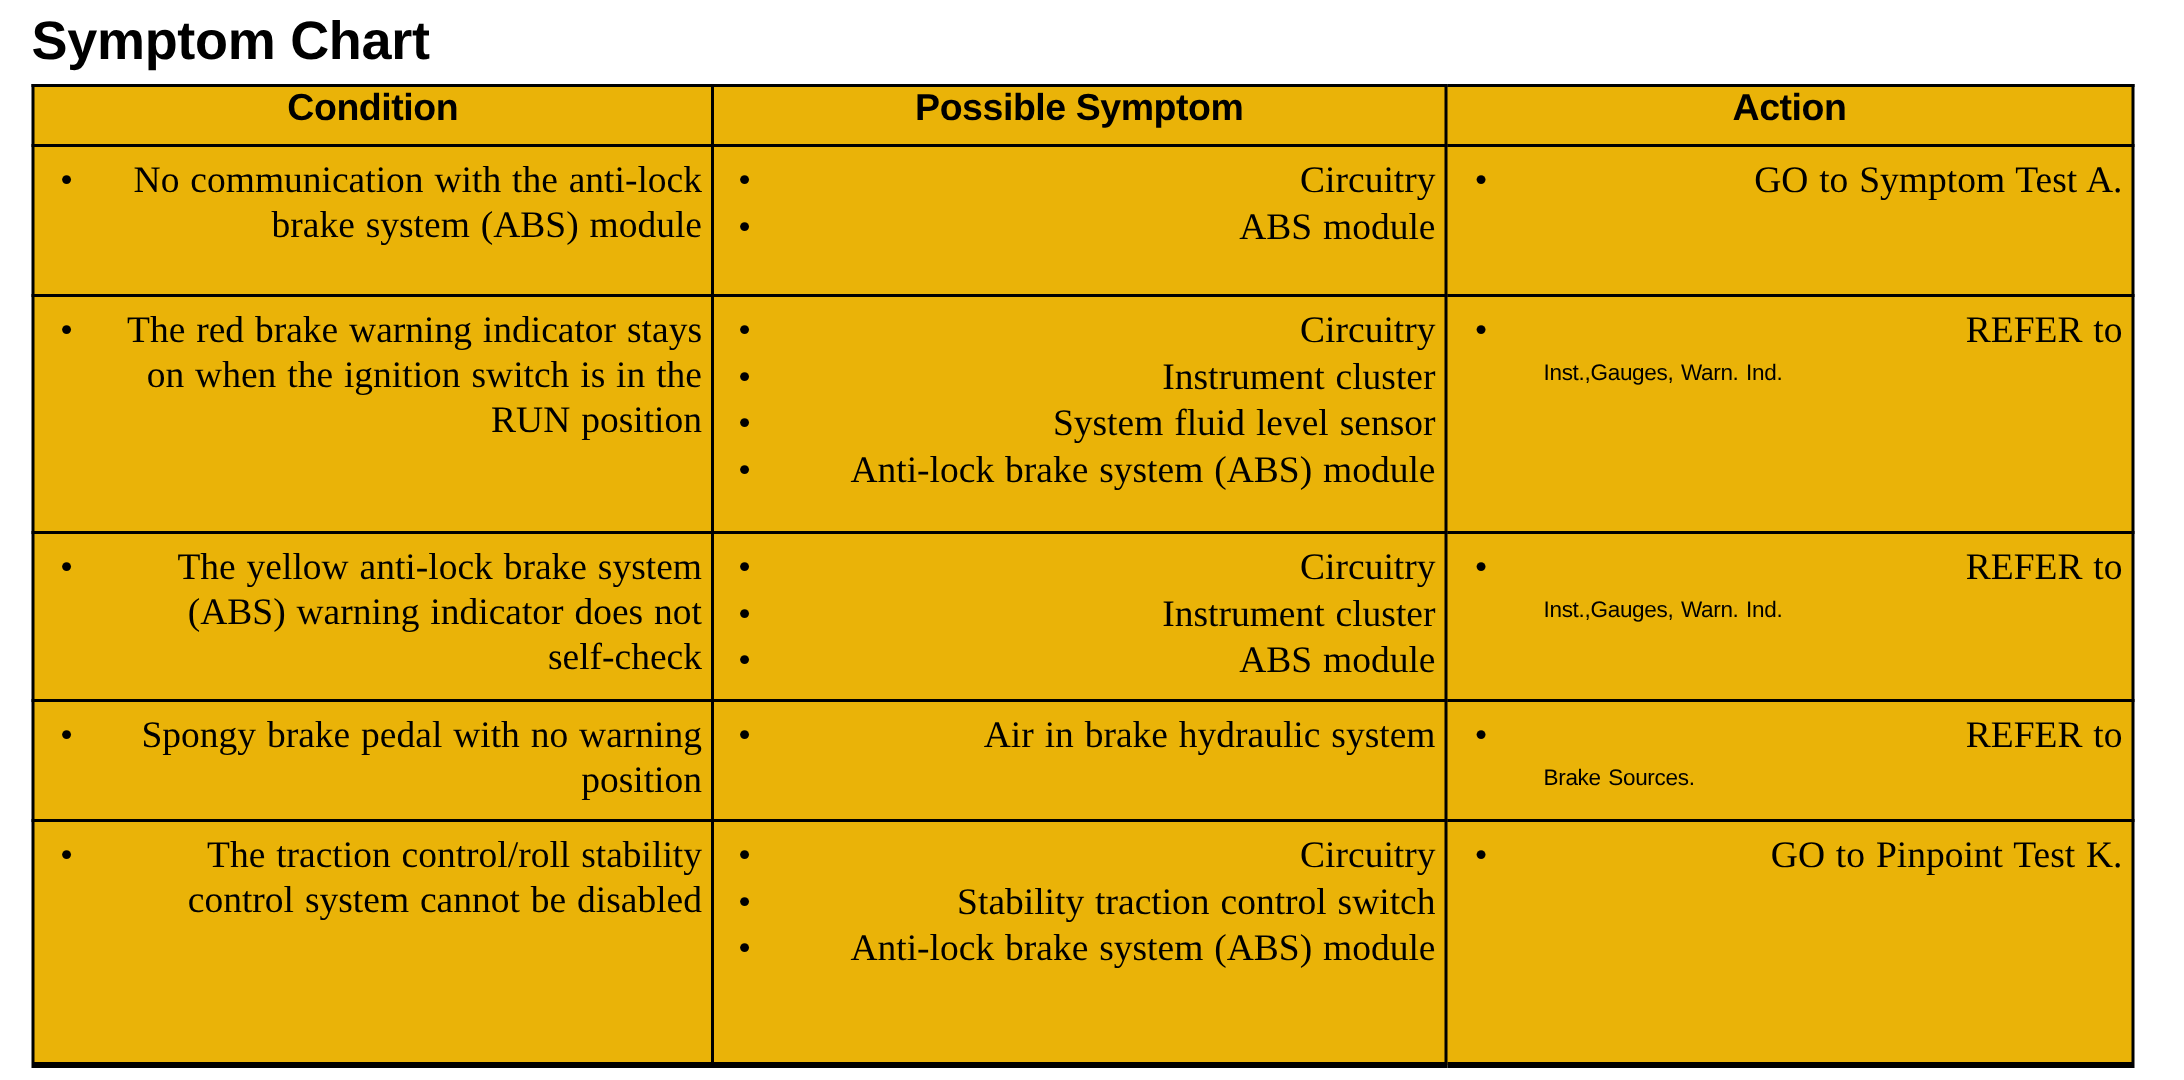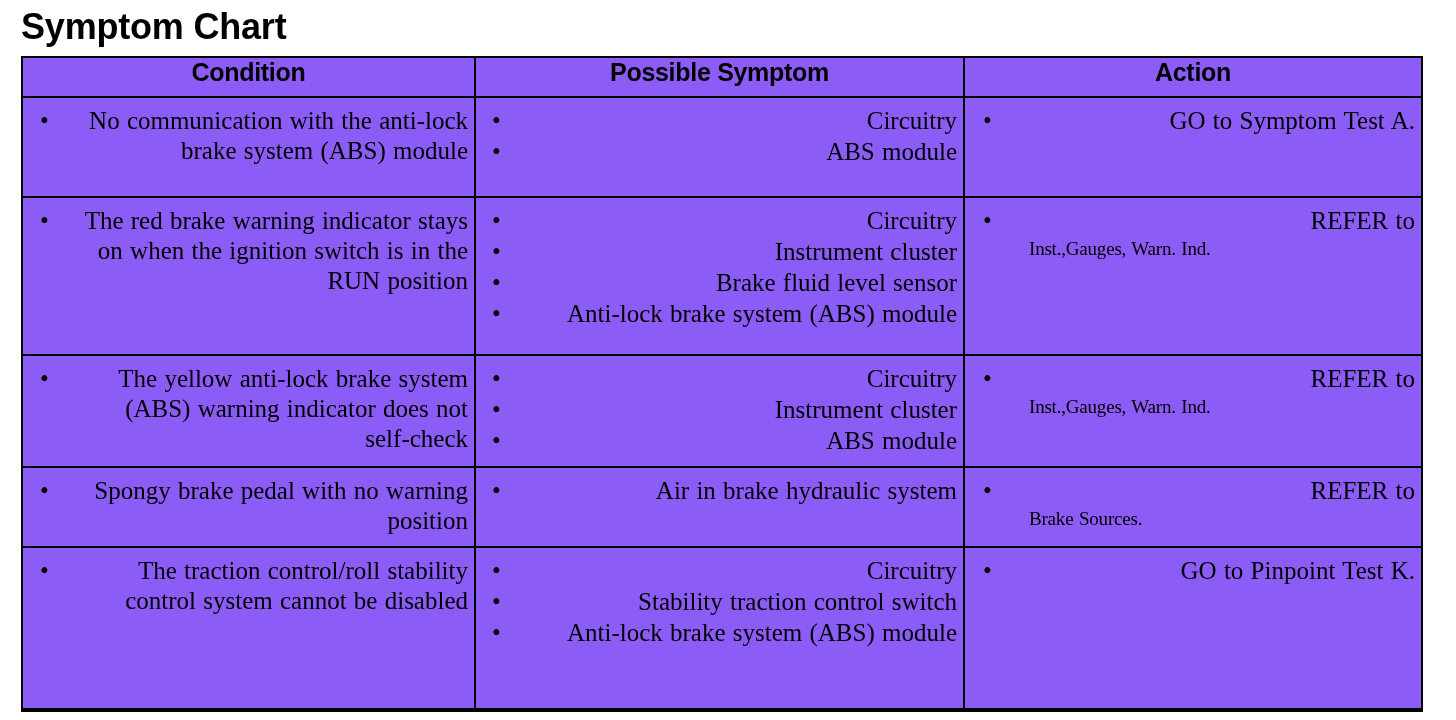--- a/index.html
+++ b/index.html
@@ -43,21 +43,21 @@
     top: 56px;
     width: 1400px;
     border-collapse: collapse;
     table-layout: fixed;
   }
   .chart-table td,
   .chart-table th {
     border: 2px solid #000000;
     vertical-align: top;
     padding: 0;
-    background: #8b5cf6;
+    background: #eab308;
   }
   .chart-table tr.last-row > td {
     border-bottom-width: 4px;
   }
 
   col.col-condition { width: 453px; }
   col.col-sources   { width: 489px; }
   col.col-action    { width: 458px; }
 
   
@@ -100,22 +100,22 @@
     font-size: 25px;
     line-height: 30px;
     text-align: left;
   }
   .li-text {
     display: block;
     text-align: right;
   }
   .sub-note {
     display: block;
-    font-family: Liberation Serif, serif;
-    font-size: 19px;
+    font-family: Liberation Sans, sans-serif;
+    font-size: 15px;
     line-height: 26px;
     letter-spacing: -0.2px;
     padding-left: 4px;
   }
 
   
   td.cell-sources ul.bullets > li { padding-left: 57px; }
   td.cell-sources ul.bullets > li .bullet-dot { left: 16px; }
 
   td.cell-action ul.bullets > li { padding-left: 60px; }
@@ -202,21 +202,21 @@
                 <li>
                   <span class="bullet-dot">•</span>
                   <span class="li-text">Circuitry</span>
                 </li>
                 <li>
                   <span class="bullet-dot">•</span>
                   <span class="li-text">Instrument cluster</span>
                 </li>
                 <li>
                   <span class="bullet-dot">•</span>
-                  <span class="li-text">Brake fluid level sensor</span>
+                  <span class="li-text">System fluid level sensor</span>
                 </li>
                 <li>
                   <span class="bullet-dot">•</span>
                   <span class="li-text">Anti-lock brake system (ABS) module</span>
                 </li>
               </ul>
             </div>
           </td>
           <td class="cell-action">
             <div class="cell-inner">

